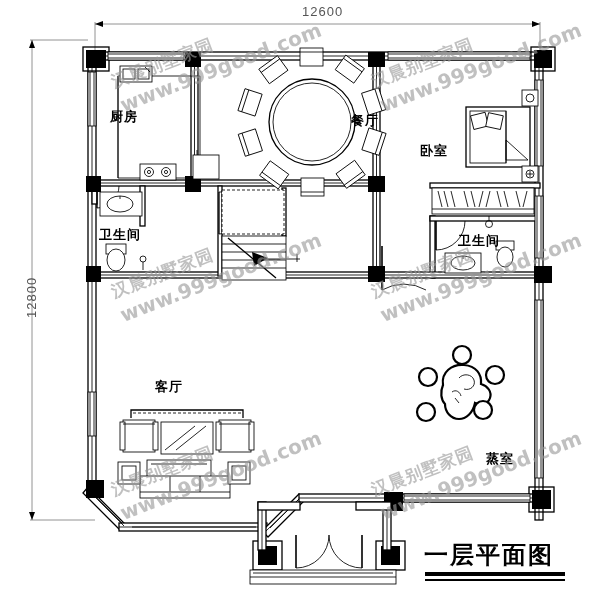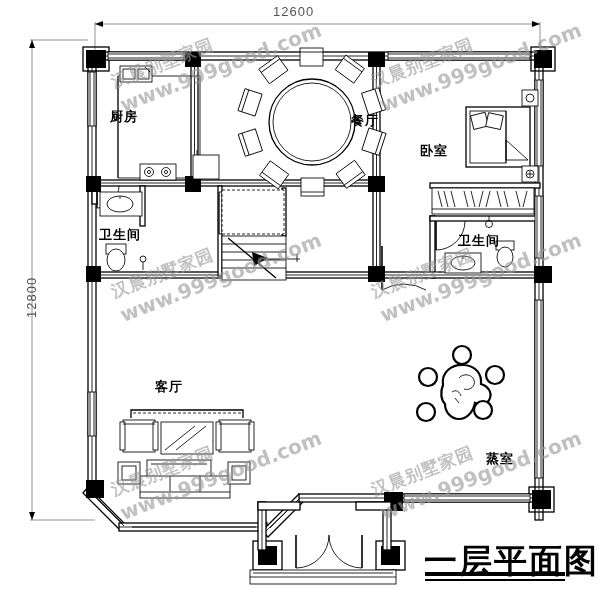--- a/index.html
+++ b/index.html
@@ -13,21 +13,21 @@
     position:absolute;color:#000;font-weight:bold;
     font-family:"DejaVu Sans","Liberation Sans",sans-serif;
     white-space:nowrap;letter-spacing:1px;
   }
   .room-label{font-size:13px;}
   .dim-label{
     position:absolute;color:#555;font-weight:normal;font-size:13px;
     font-family:"Liberation Sans",sans-serif;letter-spacing:1px;
   }
   .dim-v{transform:rotate(-90deg);transform-origin:left top;}
-  .title-label{font-size:33px;letter-spacing:2px;}
+  .title-label{font-size:24px;letter-spacing:2px;}
   
   #wm{position:absolute;left:0;top:0;width:600px;height:600px;pointer-events:none;}
   .wmk{
     position:absolute;
     transform:rotate(-21deg);
     transform-origin:left top;
     color:#9a9a9a;
     opacity:.62;
     white-space:nowrap;
     font-family:"DejaVu Sans","Liberation Sans",sans-serif;
@@ -426,21 +426,21 @@
 <div>
   <div class="lbl room-label" style="left:110px;top:108px;">厨房</div>
   <div class="lbl room-label" style="left:303px;top:112px;margin-left:48px;">餐厅</div>
   <div class="lbl room-label" style="left:420px;top:114px;margin-top:28px;">卧室</div>
   <div class="lbl room-label" style="left:99px;top:226px;">卫生间</div>
   <div class="lbl room-label" style="left:458px;top:232px;">卫生间</div>
   <div class="lbl room-label" style="left:155px;top:378px;">客厅</div>
   <div class="lbl room-label" style="left:438px;top:450px;margin-left:48px;">蒸室</div>
 </div>
 
-<div class="dim-label" style="left:273px;top:4px;">12600</div>
+<div class="dim-label" style="left:302px;top:4px;">12600</div>
 
 <div class="dim-label dim-v" style="left:24px;top:318px;">12800</div>
 
 <div class="lbl title-label" style="left:424px;top:539px;">一层平面图</div>
 
 <div id="wm">
   <div class="wmk" style="left:108px;top:72px;">
     <span class="cn">汉晨别墅家园</span>
     <span class="url">www.999good.com</span>
   </div>

